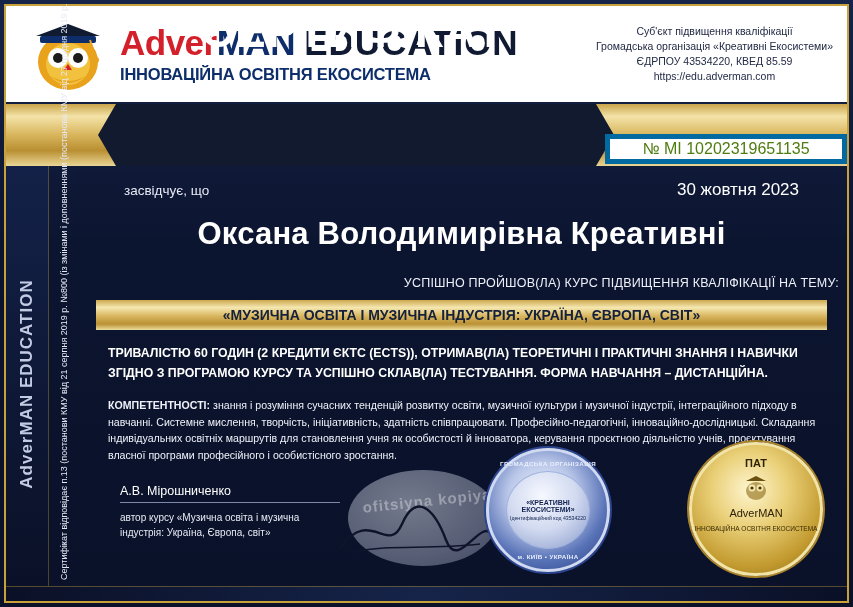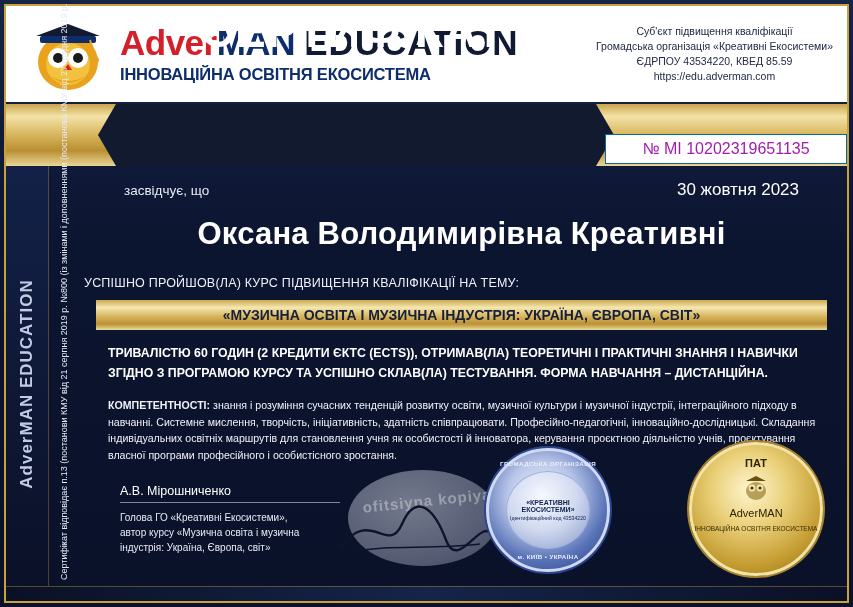--- a/index.html
+++ b/index.html
@@ -128,27 +128,27 @@
     letter-spacing: 1px;
     z-index: 3;
   }
   .cert-number-box {
     position: absolute;
     right: 6px;
     top: 134px;
     width: 242px;
     height: 30px;
     background: #ffffff;
-    border: 1px solid #0369a1;
+    border: 5px solid #0369a1;
     box-sizing: border-box;
     display: flex;
     align-items: center;
     justify-content: center;
     font-size: 16px;
-    color: #a21caf;
+    color: #4d7c0f;
     z-index: 4;
   }
 
   
   .left-strip {
     position: absolute;
     left: 6px;
     top: 166px;
     bottom: 6px;
     width: 42px;
@@ -211,21 +211,21 @@
   }
   .recipient {
     text-align: center;
     font-size: 31px;
     font-weight: bold;
     margin-top: 16px;
     letter-spacing: 0.2px;
     color: #ffffff;
   }
   .passed-line {
-    text-align: left;
+    text-align: right;
     font-size: 12.5px;
     margin-top: 24px;
     letter-spacing: .2px;
     color: #eef1fa;
   }
   .course-band {
     margin: 10px 12px 0 12px;
     background: linear-gradient(180deg,#cda84e 0%,#f5e7b0 25%,#d7b45c 55%,#bb9134 80%,#eadd9e 100%);
     height: 30px;
     display: flex;
@@ -439,21 +439,20 @@
     <div class="course-band">«МУЗИЧНА ОСВІТА І МУЗИЧНА ІНДУСТРІЯ: УКРАЇНА, ЄВРОПА, СВІТ»</div>
     <div class="para-main">ТРИВАЛІСТЮ 60 ГОДИН (2 КРЕДИТИ ЄКТС (ECTS)), ОТРИМАВ(ЛА) ТЕОРЕТИЧНІ І ПРАКТИЧНІ ЗНАННЯ І НАВИЧКИ ЗГІДНО З ПРОГРАМОЮ КУРСУ ТА УСПІШНО СКЛАВ(ЛА) ТЕСТУВАННЯ. ФОРМА НАВЧАННЯ – ДИСТАНЦІЙНА.</div>
     <div class="para-comp">
       <b>КОМПЕТЕНТНОСТІ:</b>
       <span>знання і розуміння сучасних тенденцій розвитку освіти, музичної культури і музичної індустрії, інтеграційного підходу в навчанні. Системне мислення, творчість, ініціативність, здатність співпрацювати. Професійно-педагогічні, інноваційно-дослідницькі. Складання індивідуальних освітніх маршрутів для становлення учня як особистості й інноватора, керування проєктною діяльністю учнів, проєктування власної програми професійного і особистісного зростання.</span>
     </div>
 
     <div class="sign-block">
       <div class="sign-name">А.В. Мірошниченко</div>
       <div class="sign-role">
-        <div>Голова ГО «Креативні Екосистеми»,</div>
         <div>автор курсу «Музична освіта і музична</div>
         <div>індустрія: Україна, Європа, світ»</div>
       </div>
     </div>
   </div>
 
   <div class="seal seal-silver"></div>
   <div class="watermark">ofitsiyna kopiya</div>
   <svg class="signature-scribble" viewBox="0 0 170 60">
     <path d="M10 48 C 40 6, 58 56, 72 24 S 104 8, 116 40 S 150 18, 162 34" stroke="#10142a" stroke-width="2.4" fill="none" stroke-linecap="round"></path>

